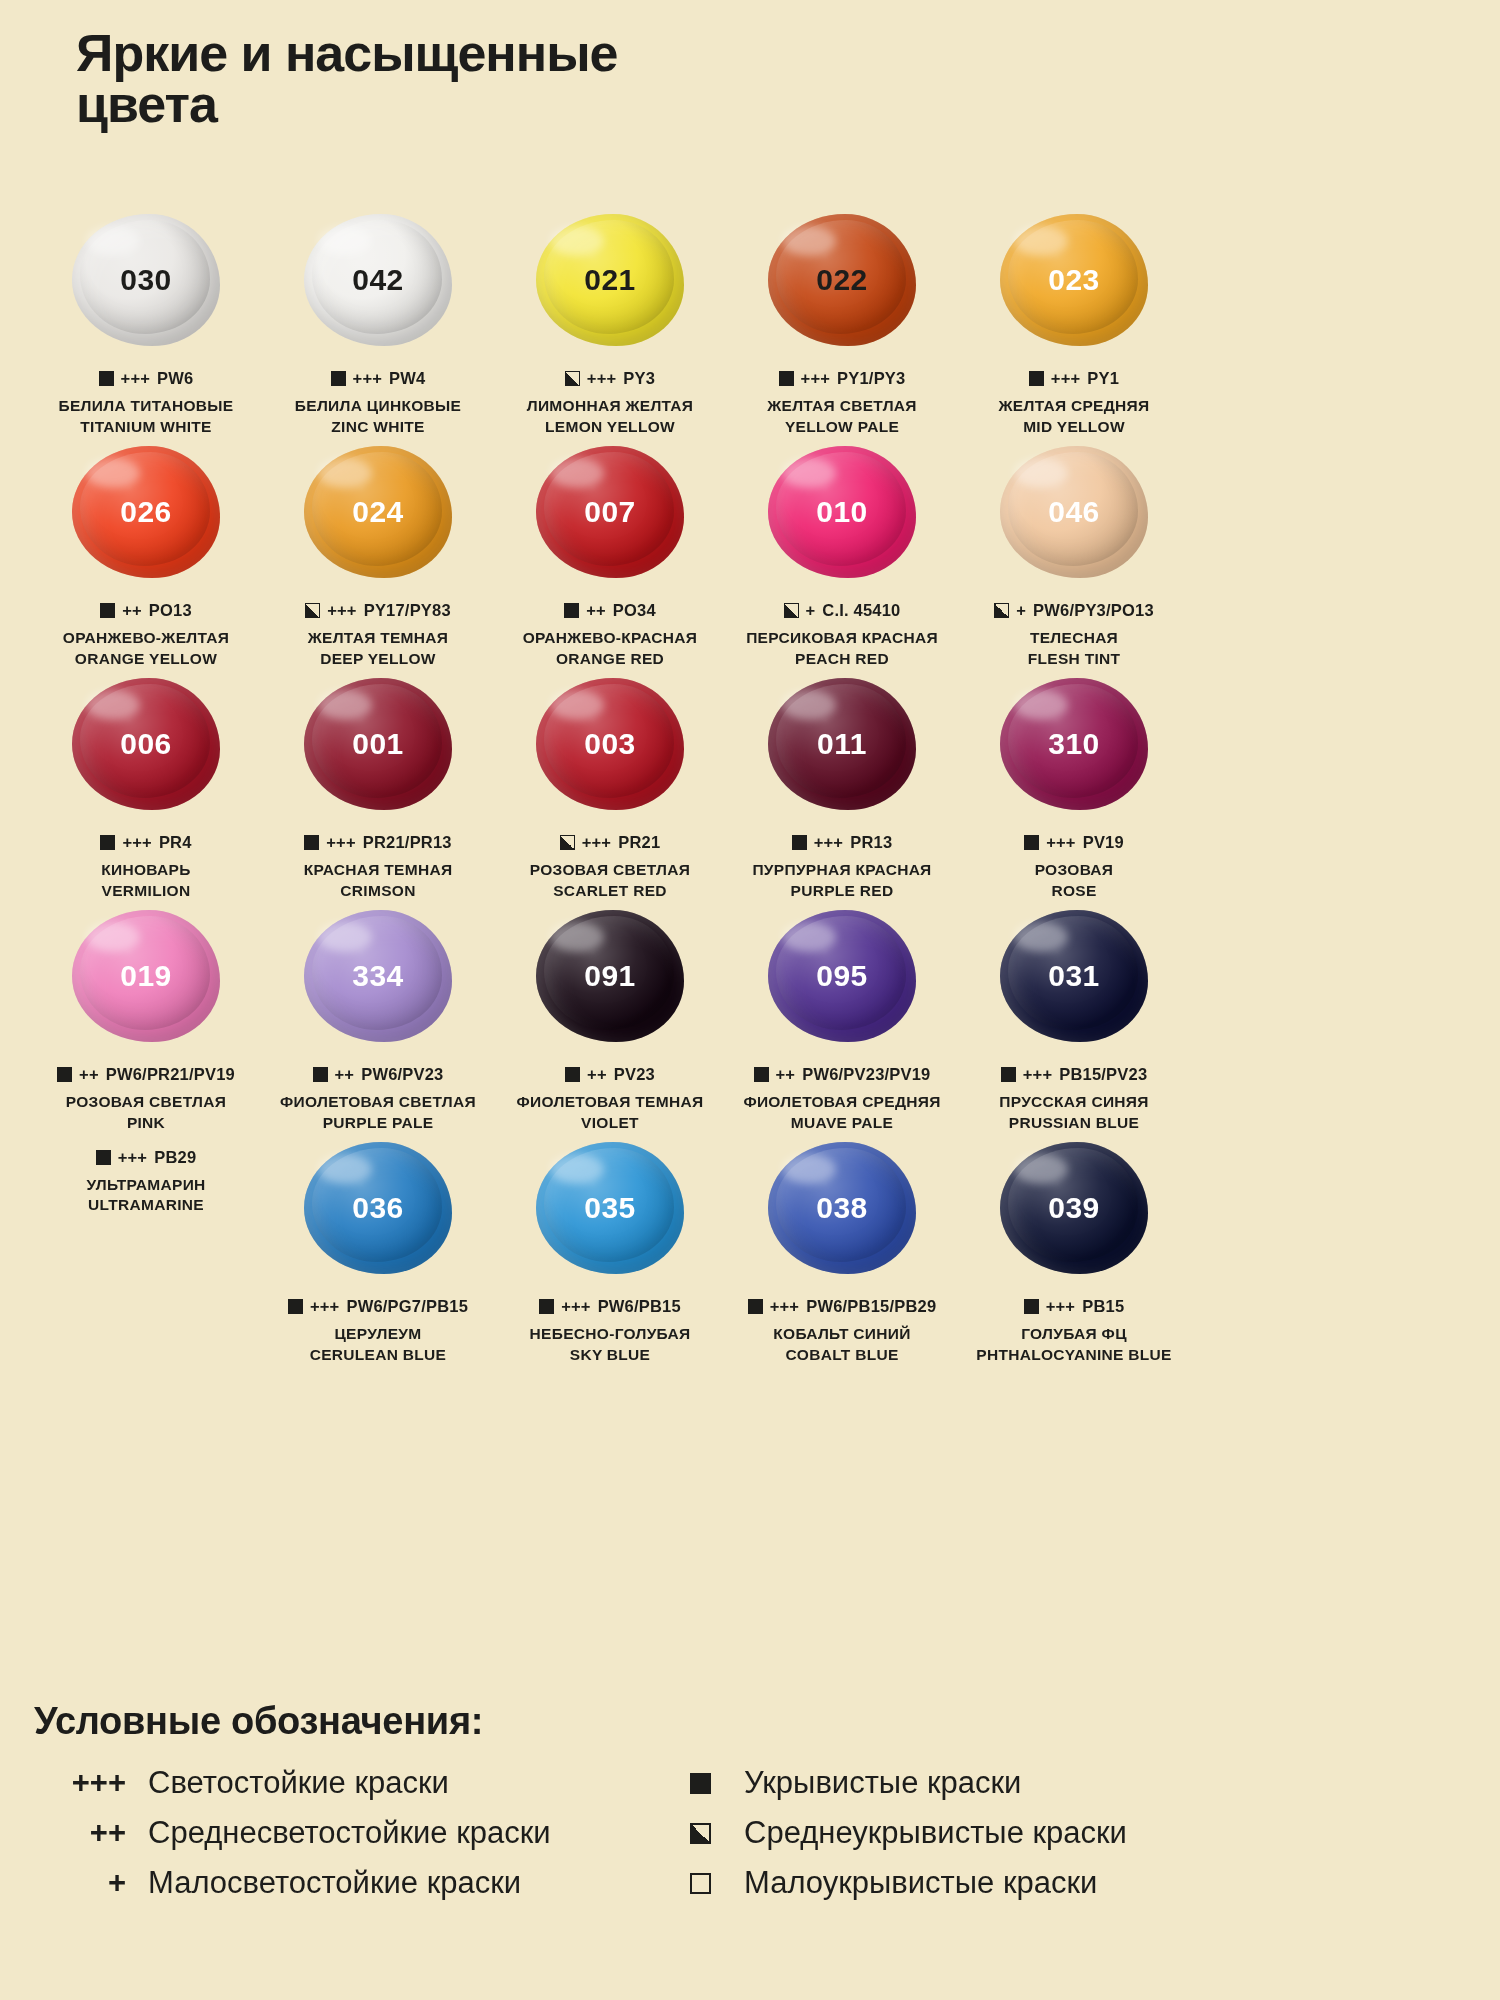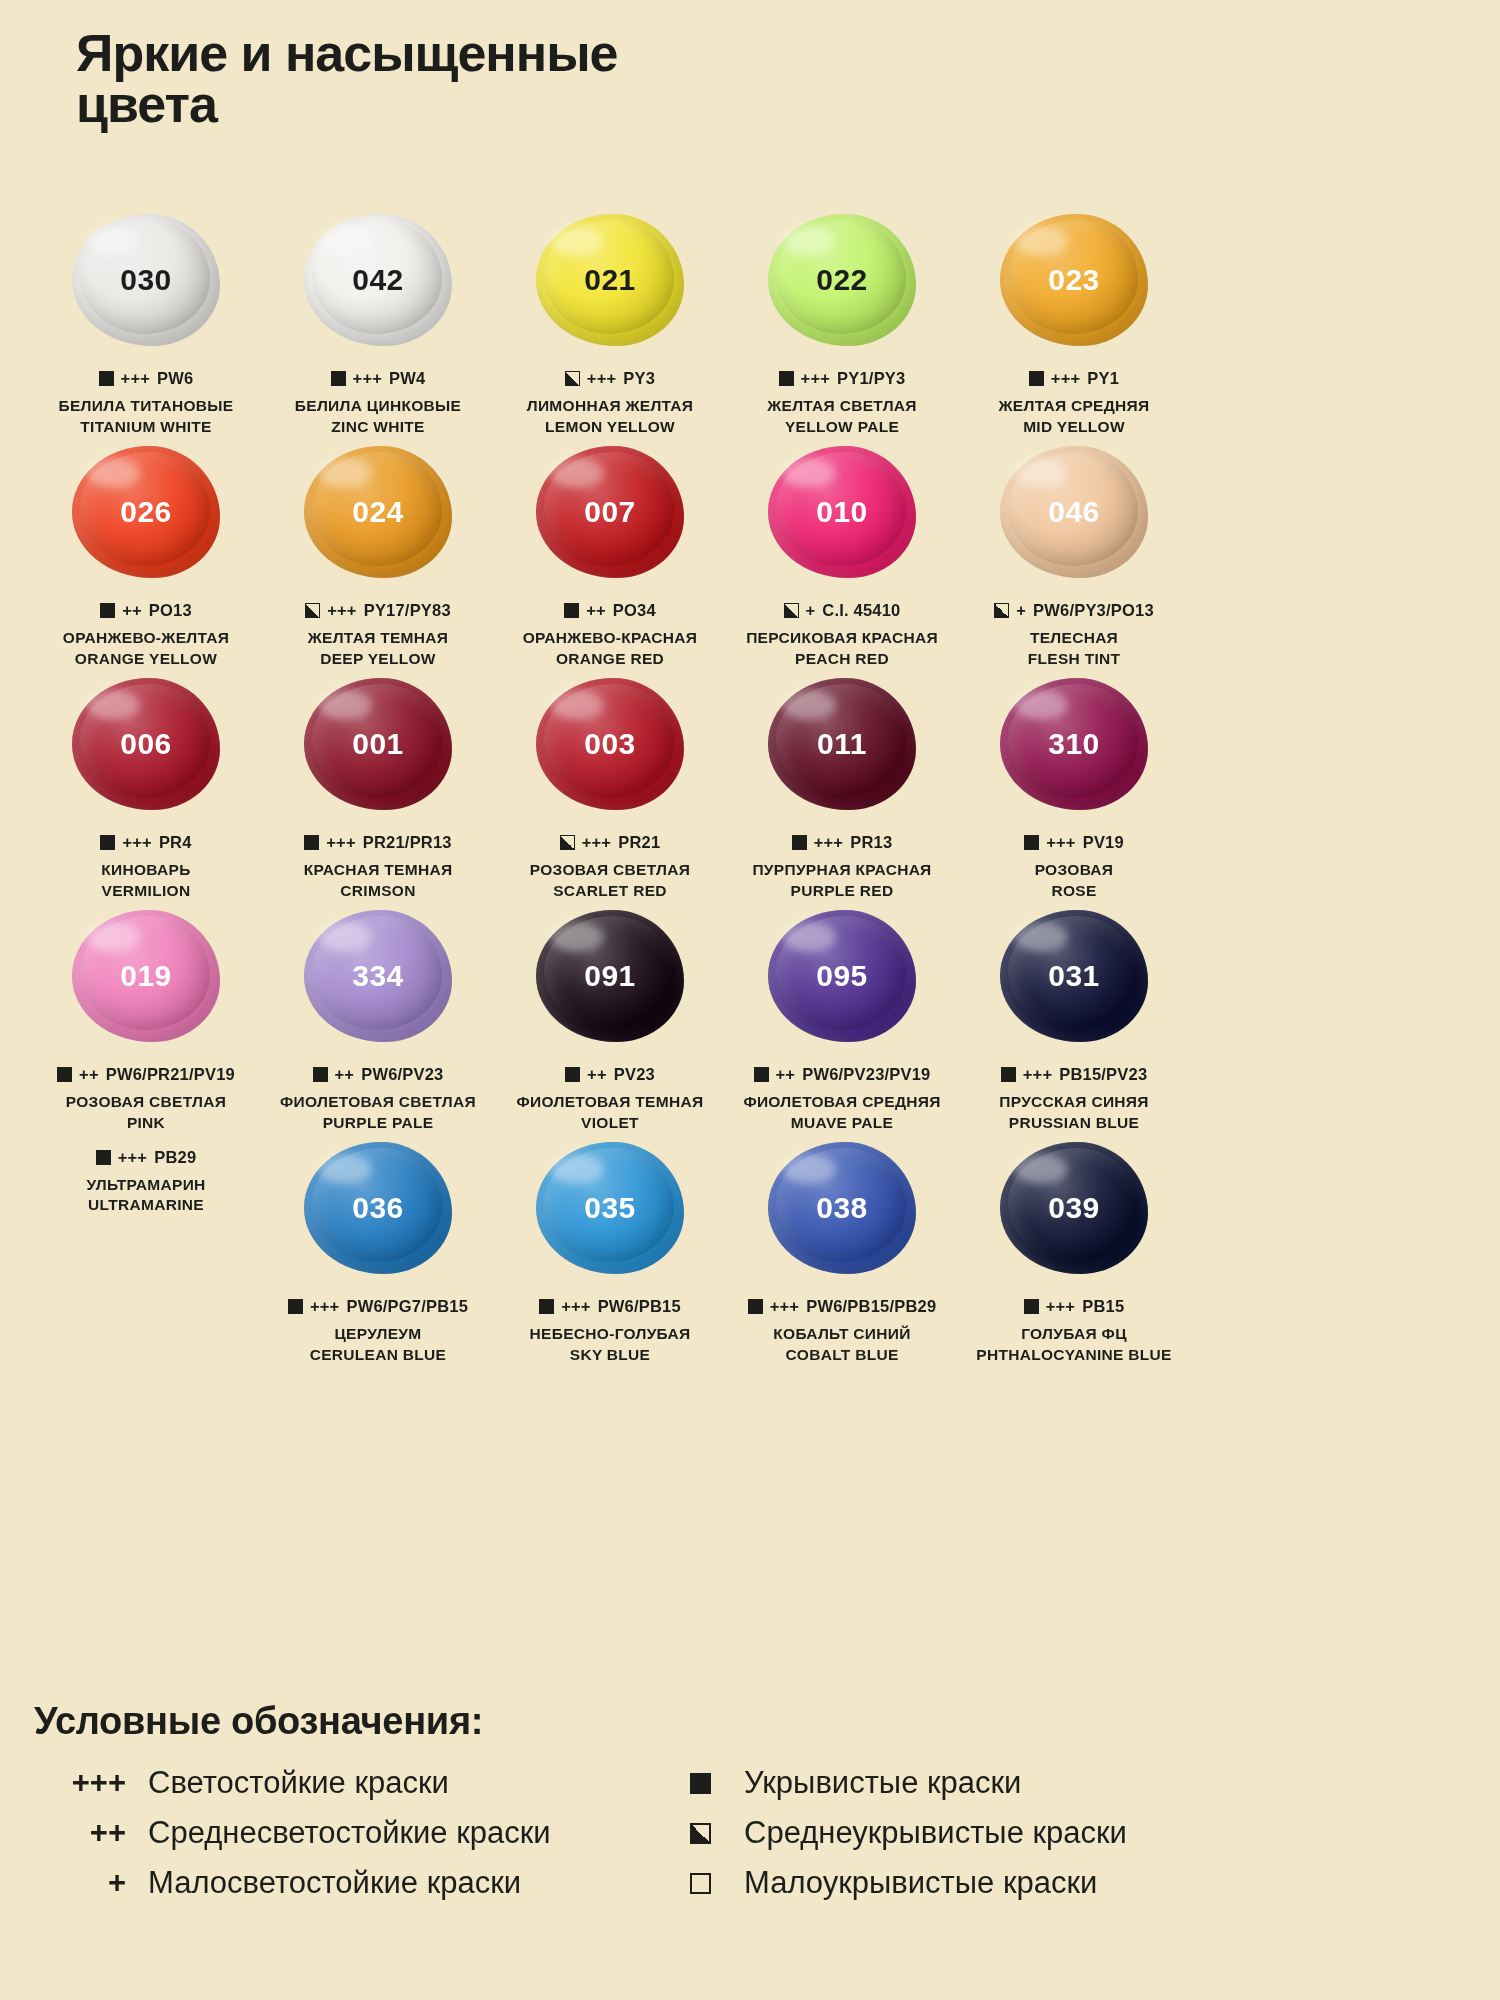--- a/index.html
+++ b/index.html
@@ -230,21 +230,21 @@
       <div class="meta">
         <span class="opacity-box half"></span>
         <span class="meta-lf">+++</span>
         <span class="meta-pig">PY3</span>
       </div>
       <div class="name-ru">ЛИМОННАЯ ЖЕЛТАЯ</div>
       <div class="name-en">LEMON YELLOW</div>
     </div>
     <div class="cell">
       <div class="blob-wrap">
-        <div class="blob" style="background: #bef264;">
+        <div class="blob" style="background: #c2410c;">
           <span class="blob-num num-dark">022</span>
         </div>
       </div>
       <div class="meta">
         <span class="opacity-box full"></span>
         <span class="meta-lf">+++</span>
         <span class="meta-pig">PY1/PY3</span>
       </div>
       <div class="name-ru">ЖЕЛТАЯ СВЕТЛАЯ</div>
       <div class="name-en">YELLOW PALE</div>

